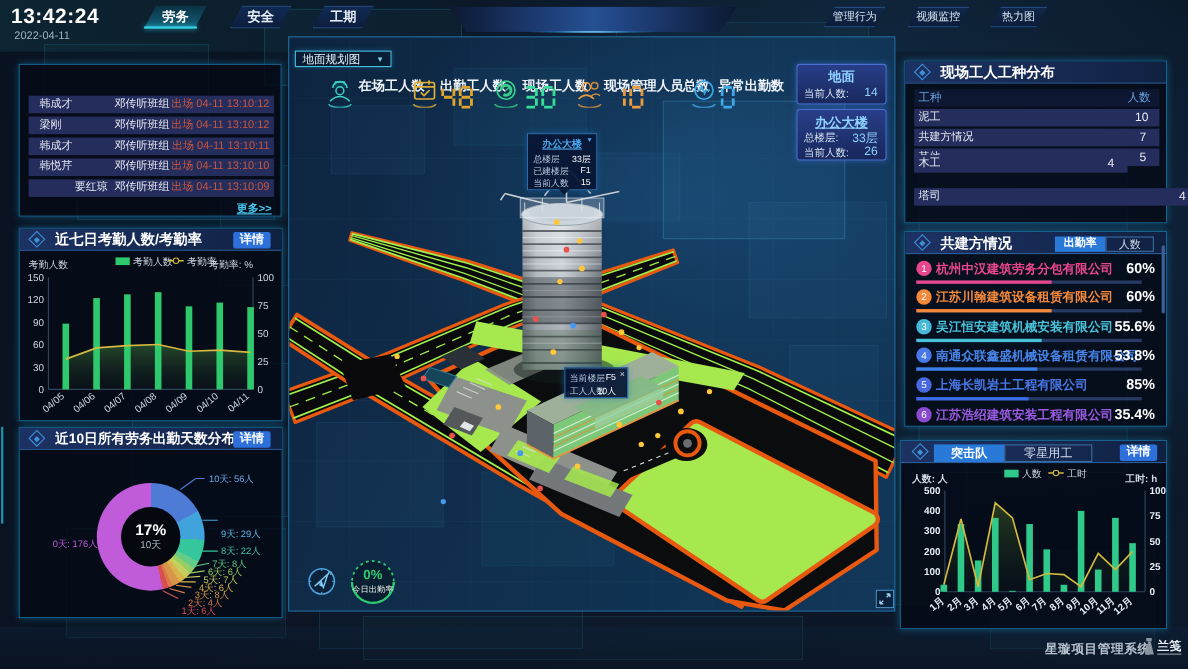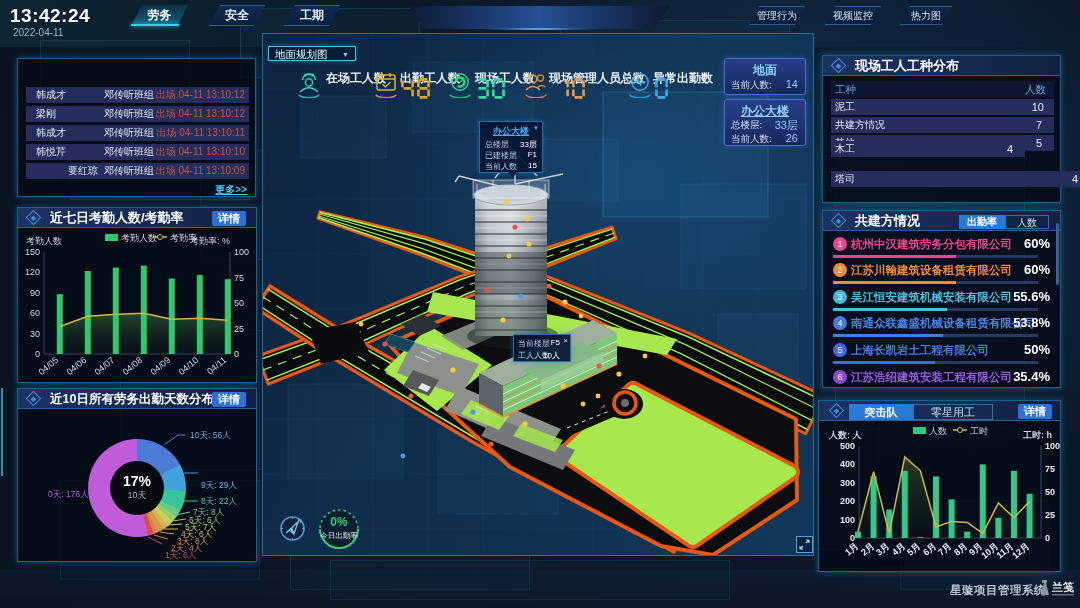--- a/index.html
+++ b/index.html
@@ -602,21 +602,21 @@
 <div style="position:absolute;left:10px;top:97px;width:114px;height:3px;background:#48c2d8;"></div>
 
 <div style="position:absolute;left:10px;top:105px;width:14px;height:14px;border-radius:50%;background:#4878e8;color:#fff;font-size:9px;text-align:center;line-height:14px;">4</div>
 <div style="position:absolute;left:28px;top:105px;color:#4884e8;font-size:11.5px;font-weight:bold;white-space:nowrap;">南通众联鑫盛机械设备租赁有限公司</div>
 <div style="position:absolute;right:10px;top:104px;color:#fff;font-size:13px;font-weight:bold;margin-left:42px;">53.8%</div>
 <div style="position:absolute;left:10px;top:123px;width:205px;height:3px;background:#263a63;"></div>
 <div style="position:absolute;left:10px;top:123px;width:110px;height:3px;background:#3a80e8;"></div>
 
 <div style="position:absolute;left:10px;top:132px;width:14px;height:14px;border-radius:50%;background:#4868e0;color:#fff;font-size:9px;text-align:center;line-height:14px;">5</div>
 <div style="position:absolute;left:28px;top:132px;color:#4878e8;font-size:11.5px;font-weight:bold;white-space:nowrap;">上海长凯岩土工程有限公司</div>
-<div style="position:absolute;right:10px;top:131px;color:#fff;font-size:13px;font-weight:bold;">50%</div>
+<div style="position:absolute;right:10px;top:131px;color:#fff;font-size:13px;font-weight:bold;">85%</div>
 <div style="position:absolute;left:10px;top:150px;width:205px;height:3px;background:#263a63;"></div>
 <div style="position:absolute;left:10px;top:150px;width:102px;height:3px;background:#3a6ce8;"></div>
 
 <div style="position:absolute;left:10px;top:159px;width:14px;height:14px;border-radius:50%;background:#8a4ad0;color:#fff;font-size:9px;text-align:center;line-height:14px;">6</div>
 <div style="position:absolute;left:28px;top:159px;color:#9a5ae0;font-size:11.5px;font-weight:bold;white-space:nowrap;">江苏浩绍建筑安装工程有限公司</div>
 <div style="position:absolute;right:10px;top:158px;color:#fff;font-size:13px;font-weight:bold;">35.4%</div>
 
 <div style="position:absolute;right:1px;top:12px;width:3px;height:62px;background:#3a5f9a;border-radius:2px;"></div>
 </div>
 

